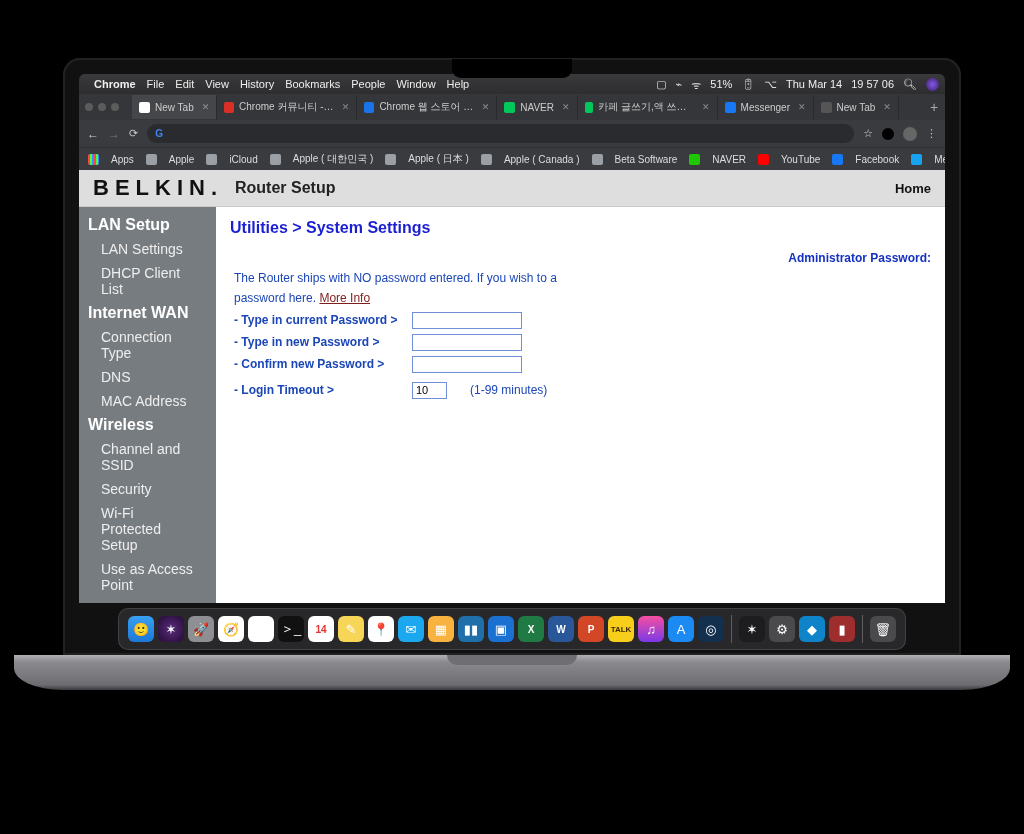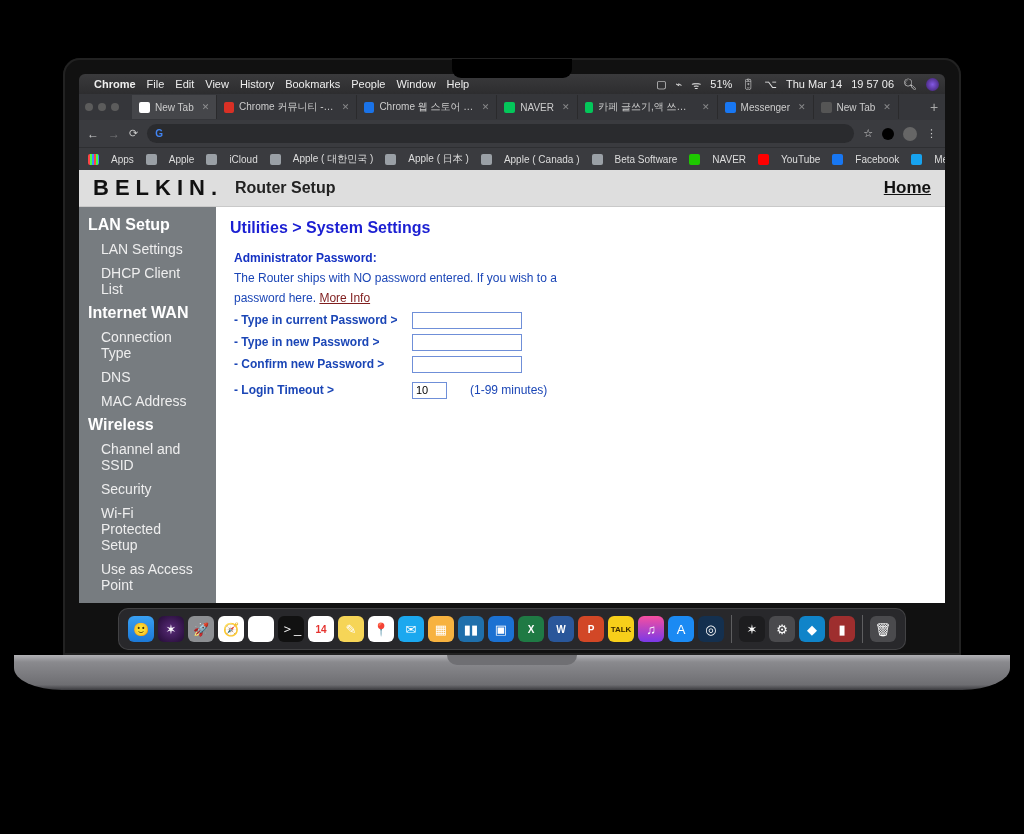--- a/index.html
+++ b/index.html
@@ -62,30 +62,30 @@
 .bkbar{ height:23px; background:#3a3b3f; border-top:1px solid #2e2f32; display:flex; align-items:center; gap:12px; padding:0 9px; font-size:10px; color:#ddd; overflow:hidden;}
 .bk{ display:flex; align-items:center; gap:12px; white-space:nowrap;}
 .bk .bi{ width:11px; height:11px; border-radius:2px; display:inline-block;}
 
 
 .page{ flex:1; background:#ededed; display:flex; flex-direction:column; overflow:hidden;}
 .pg-head{ height:46px; background:#dedede; border-bottom:1px solid #c9c9c9; display:flex; align-items:center; padding:0 14px;}
 .brand{ font-family:Arial,sans-serif; font-weight:900; letter-spacing:6px; font-size:22px; color:#111;}
 .brand .dot{letter-spacing:0;}
 .pg-sub{ margin-left:18px; font-size:16px; color:#222; font-weight:600;}
-.home{ margin-left:auto; font-size:17px; font-weight:700; color:#111;text-decoration:underline;}
+.home{ margin-left:auto; font-size:13px; font-weight:700; color:#111;}
 
 .pg-body{ flex:1; display:flex;}
 .sidebar{ width:137px; background:#777c80; color:#fff; font-size:11px; padding:6px 0;}
 .sb-h{ font-weight:700; padding:3px 9px; font-size:16px;}
 .sb-i{ padding:4px 22px; font-size:14px; color:#eee;}
 
 .content{ flex:1; background:#fff; padding:12px 14px; font-size:12px; color:#1431c2;}
 .bc{ font-size:16px; font-weight:700; color:#1b1fd2; margin-bottom:14px;}
-.sec-h{ font-weight:700; margin:0 0 5px 4px;}
+.sec-h{ font-weight:700; margin:0 0 5px 4px;text-align:right;}
 .desc{ color:#1b46b6; margin:0 0 3px 4px; line-height:1.4;}
 .mlink{ color:#7f1d1d; text-decoration:underline;}
 .frow{ display:flex; align-items:center; margin:5px 0 5px 4px;}
 .flab{ width:178px; font-weight:700; color:#1b46b6;}
 .fin{ width:110px; height:17px; border:1px solid #6f8fd8; background:#fff; font-size:11px; padding:0 3px;}
 .fin.short{ width:35px;}
 .fnote{ margin-left:23px; color:#1b46b6;}
 
 
 .dock-wrap{ position:absolute; left:0; right:0; bottom:0; height:52px; display:flex; justify-content:center; align-items:flex-end; padding-bottom:5px;}

